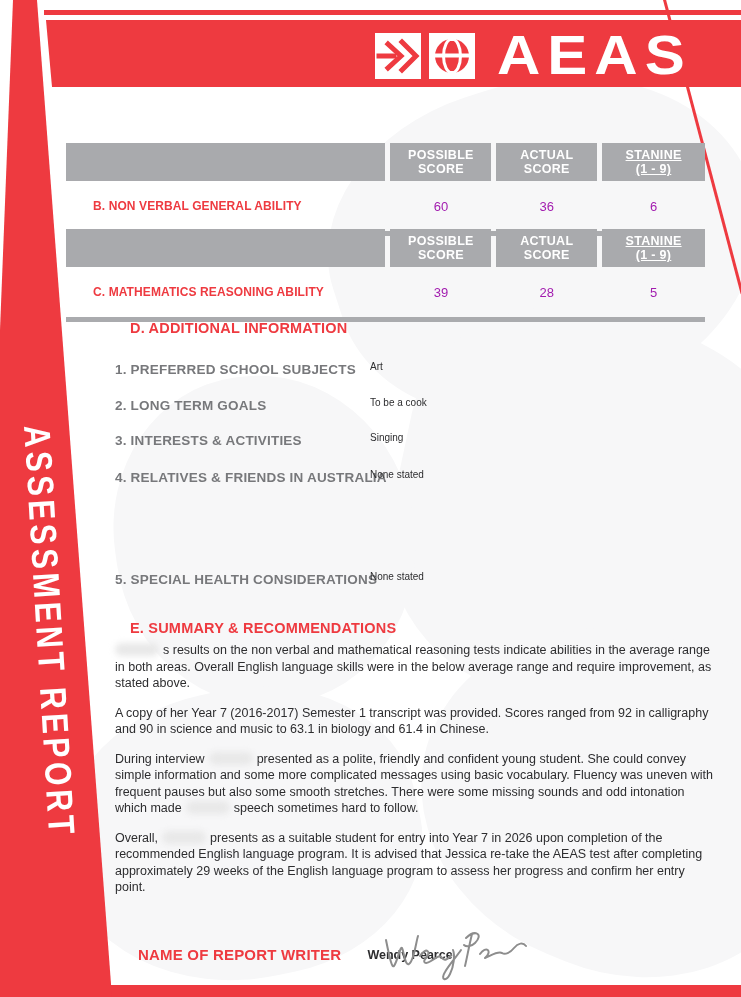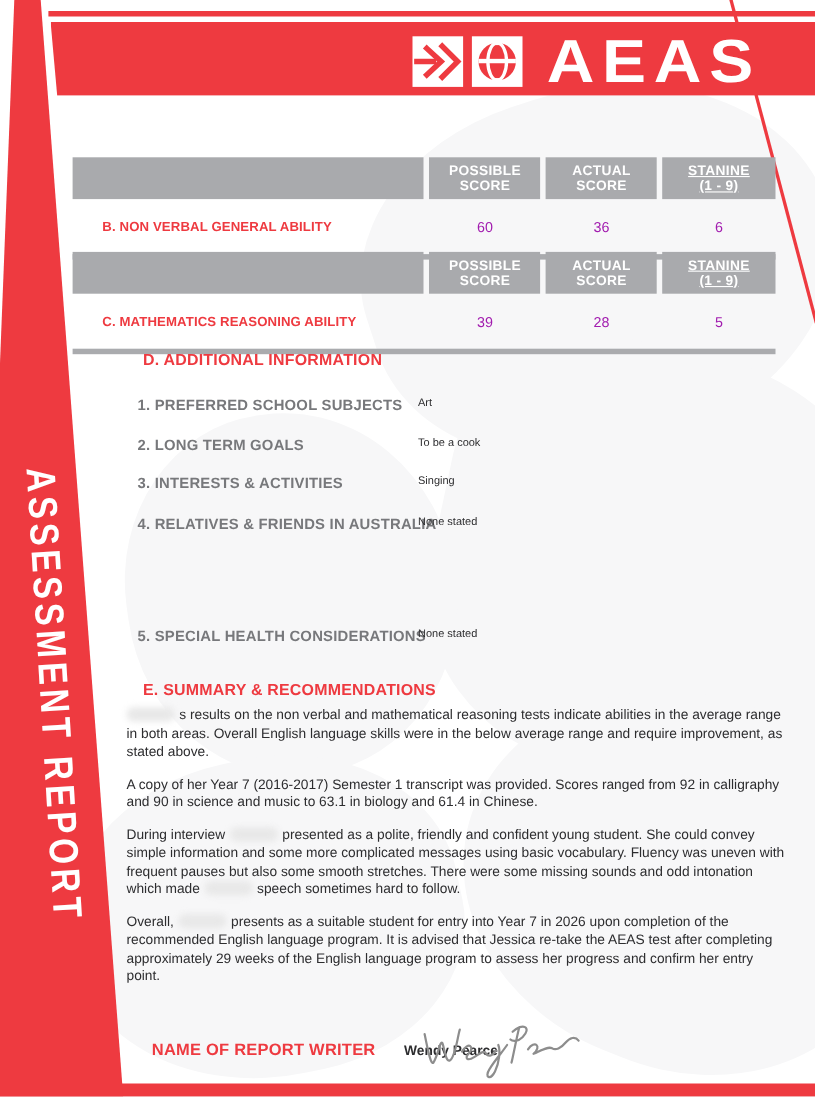--- a/index.html
+++ b/index.html
@@ -69,21 +69,21 @@
   .trow{display:flex;align-items:center;height:50px;}
   .trow .rowlabel{width:320px;margin-right:5px;padding-left:27px;box-sizing:border-box;
     color:var(--red);font-weight:700;font-size:12px;letter-spacing:0.1px;}
   .trow .val{width:101px;margin-right:5px;text-align:center;font-size:13px;color:#a21caf;}
   .trow .val:last-child{width:103px;margin-right:0;}
   .tdivider{height:5px;background:#aaabae;}
 
   
   .sec-heading{position:absolute;left:93px;color:var(--red);font-weight:700;font-size:14.5px;letter-spacing:0.2px;z-index:1;margin-left:37px;}
   .d-head{top:320px;} .e-head{top:620px;}
-  .info-item{position:absolute;left:125px;z-index:1;}
+  .info-item{position:absolute;left:115px;z-index:1;}
   .info-label{color:#77787b;font-weight:700;font-size:13.5px;letter-spacing:0.2px;}
   .info-value{position:absolute;left:255px;top:1px;font-size:10px;color:#2d2d2f;white-space:nowrap;}
   .i1{top:360px;} .i2{top:396px;} .i3{top:431px;} .i4{top:468px;} .i5{top:570px;}
 
   
   .summary{position:absolute;left:115px;top:642px;width:600px;z-index:1;
     font-size:12.5px;line-height:16.5px;color:#2d2d2f;}
   .summary p{margin:0 0 13px 0;}
   .p-redact{width:44px;height:13px;border-radius:7px;vertical-align:-2px;margin:0 4px;}
   .p-redact.first{margin-left:0;}

